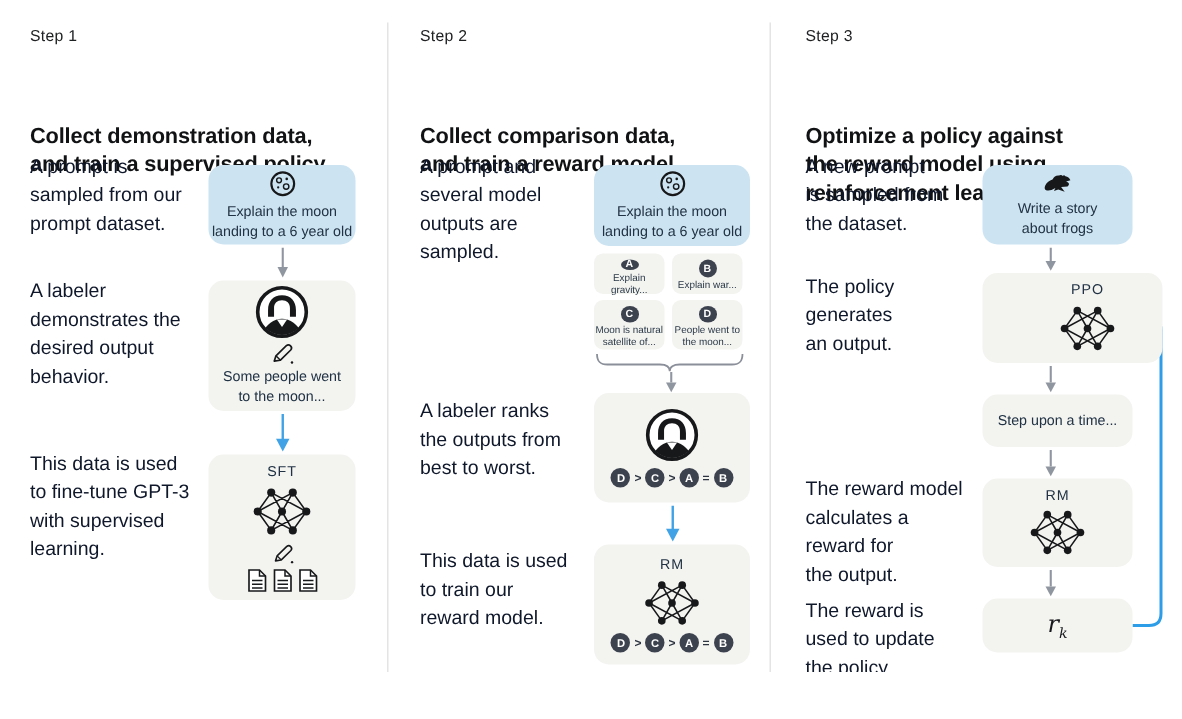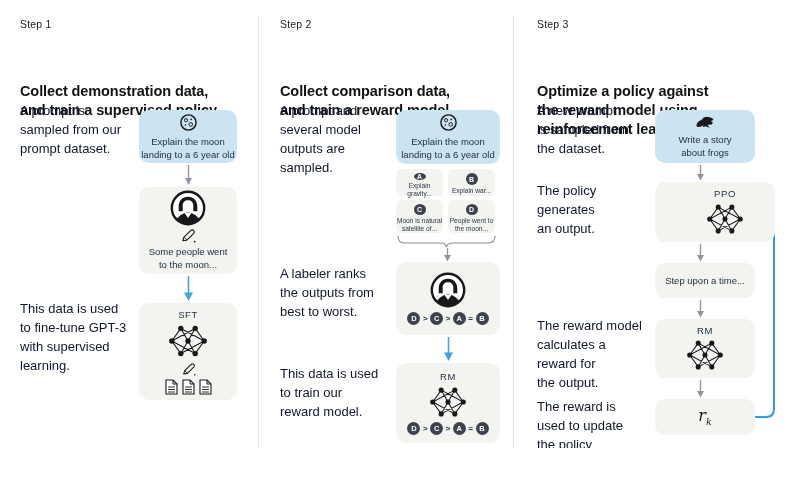--- a/index.html
+++ b/index.html
@@ -37,20 +37,24 @@
 
   <div class="divider" style="left:258px;"></div>
   <div class="divider" style="left:513px;"></div>
 
   <div class="step" style="left:20px;top:18px;">Step 1</div>
   <div class="heading" style="left:20px;top:37px;width:230px;">Collect demonstration data,
 and train a supervised policy.</div>
   <div class="para" style="left:20px;top:101px;width:120px;">A prompt is
 sampled from our
 prompt dataset.</div>
+  <div class="para" style="left:20px;top:184px;width:120px;">A labeler
+demonstrates the
+desired output
+behavior.</div>
   <div class="para" style="left:20px;top:299px;width:125px;">This data is used
 to fine-tune GPT-3
 with supervised
 learning.</div>
 
   <div class="bigbox bluebox" style="left:139px;top:110px;width:98px;height:53px;gap:3px;">
     <span>
       <svg width="19" height="19" viewBox="0 0 20 20">
           <circle cx="10" cy="10" r="8" fill="none" stroke="#17181a" stroke-width="1.5"></circle>
           <circle cx="7.4" cy="7.6" r="1.7" fill="none" stroke="#17181a" stroke-width="1"></circle>

